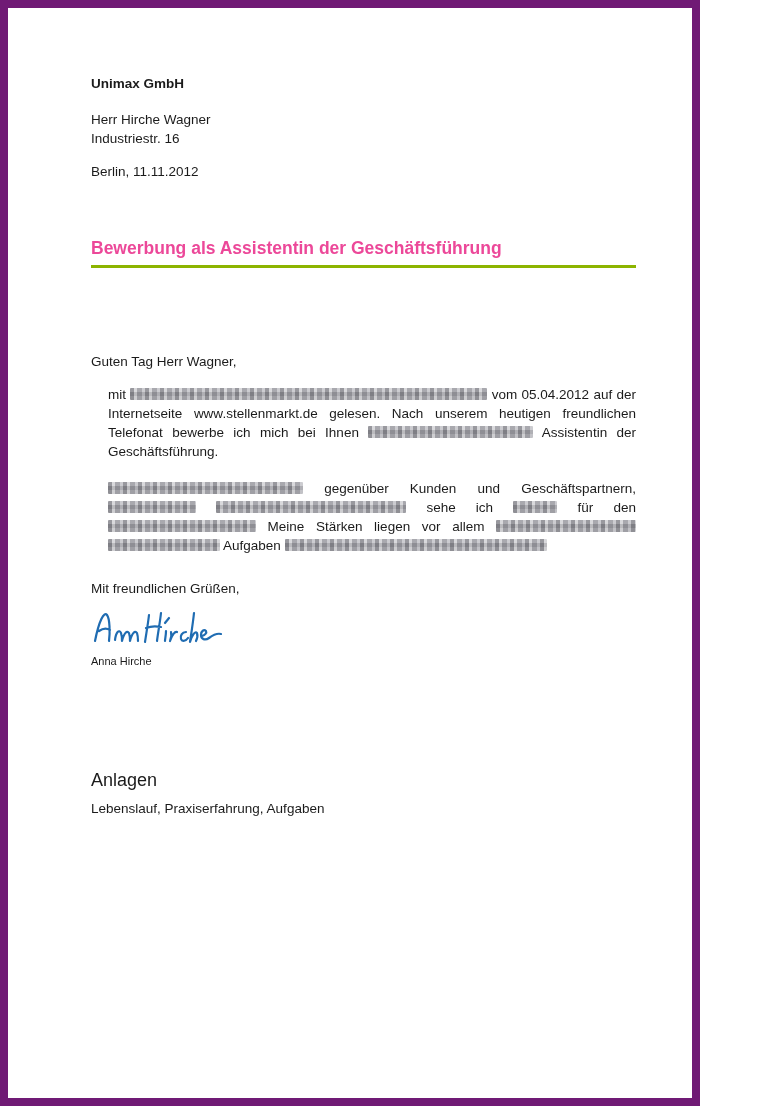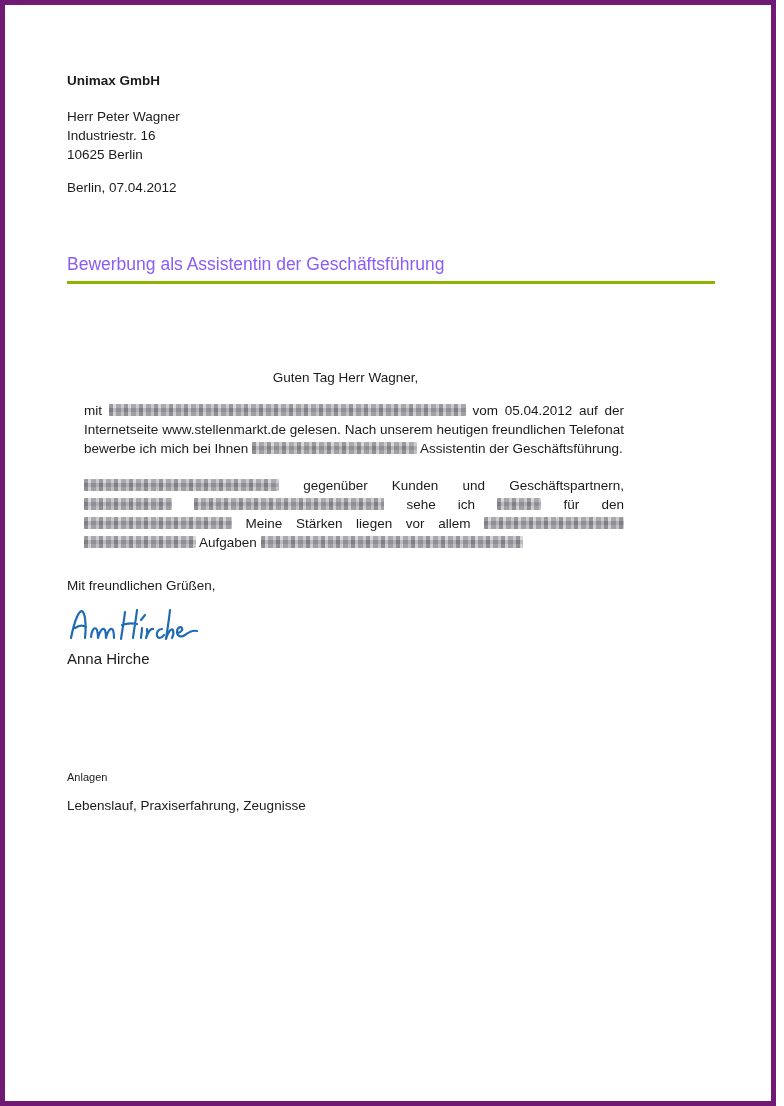--- a/index.html
+++ b/index.html
@@ -1,39 +1,39 @@
 <!DOCTYPE html>
 <html><head>
 <meta charset="utf-8">
 <style>
   html, body { margin: 0; padding: 0; background: #ffffff; }
   .page {
-    width: 776px;
+    width: 700px;
     height: 1106px;
     box-sizing: border-box;
-    border: 5px solid #701a75;
+    border: 8px solid #701a75;
     background: #ffffff;
-    padding: 66px 56px 30px 62px;
+    padding: 66px 56px 30px 83px;
     font-family: "Liberation Sans", sans-serif;
     color: #1b1b1b;
     overflow: hidden;
     position: relative;
   }
   .company { font-weight: bold; font-size: 13.5px; line-height: 19px; }
   .recipient { margin-top: 17px; font-size: 13.5px; line-height: 19px; }
   .dateline { margin-top: 14px; font-size: 13.5px; line-height: 19px; }
   .subject {
     margin: 55px 0 0 0;
     font-size: 17.5px;
     line-height: 24px;
-    font-weight: normal;
-    color: #8b5cf6;
+    font-weight: bold;
+    color: #ec4899;
   }
   .subject-rule { margin-top: 5px; height: 3px; background: #8CB400; width: 100%; }
-  .salutation { margin: 84px 0 14px 0; font-size: 13.5px; line-height: 19px; max-width: 557px; text-align: center; }
+  .salutation { margin: 84px 0 14px 0; font-size: 13.5px; line-height: 19px; max-width: 557px; }
   .body-text { max-width: 557px; }
   .body-text p.para {
     margin: 0 0 18px 17px;
     font-size: 13.5px;
     line-height: 19px;
     text-align: justify;
   }
   .redacted {
     display: inline-block;
     height: 12px;
@@ -45,38 +45,37 @@
         rgba(255,255,255,0.30) 4px 7px,
         rgba(120,120,128,0.40) 7px 12px,
         rgba(210,210,215,0.35) 12px 15px),
       repeating-linear-gradient(0deg,
         #b9b9bd 0 4px,
         #9d9da2 4px 8px,
         #c9c9cd 8px 12px);
   }
   .closing { margin-top: 24px; font-size: 13.5px; line-height: 19px; }
   .signature { margin-top: 5px; height: 46px; }
-  .sig-name { margin-top: 3px; font-size: 15px; line-height: 19px; }
-  .anlagen { margin-top: 100px; font-size: 11px; line-height: 19px; }
+  .sig-name { margin-top: 3px; font-size: 11px; line-height: 19px; }
+  .anlagen { margin-top: 100px; font-size: 18px; line-height: 19px; }
   .anlagen-list { margin-top: 9px; font-size: 13.5px; line-height: 19px; }
 </style>
 </head>
 <body>
 
 <div class="page">
 
   <div class="company">Unimax GmbH</div>
 
   <div class="recipient">
-    <div>Herr Peter Wagner</div>
+    <div>Herr Hirche Wagner</div>
     <div>Industriestr. 16</div>
-    <div>10625 Berlin</div>
   </div>
 
-  <div class="dateline">Berlin, 07.04.2012</div>
+  <div class="dateline">Berlin, 11.11.2012</div>
 
   <h1 class="subject">Bewerbung als Assistentin der Geschäftsführung</h1>
   <div class="subject-rule"></div>
 
   <div class="salutation">Guten Tag Herr Wagner,</div>
 
   <div class="body-text">
       <p class="para">mit <span class="redacted" style="width: 357px;"></span> vom 05.04.2012 auf der Internetseite www.stellenmarkt.de gelesen. Nach unserem heutigen freundlichen Telefonat bewerbe ich mich bei Ihnen <span class="redacted" style="width: 165px;"></span> Assistentin der Geschäftsführung.</p>
       <p class="para"><span class="redacted" style="width: 195px;"></span> gegenüber Kunden und Geschäftspartnern, <span class="redacted" style="width: 88px;"></span> <span class="redacted" style="width: 190px;"></span> sehe ich <span class="redacted" style="width: 44px;"></span> für den <span class="redacted" style="width: 148px;"></span> Meine Stärken liegen vor allem <span class="redacted" style="width: 140px;"></span> <span class="redacted" style="width: 112px;"></span> Aufgaben <span class="redacted" style="width: 262px;"></span></p>
     </div>
@@ -95,15 +94,15 @@
         <path d="M95,29 C91,29 89,33 90,36 C91,39 95,38 97,35"></path>
         <path d="M103,10 C102,20 100,32 99,39 C101,32 104,28 106,30 C107,33 106,36 105,38"></path>
         <path d="M111,33 C114,32 116,30 115,28 C113,26 110,28 110,32 C110,36 114,38 118,35 C122,32 126,30 130,31"></path>
       </g>
     </svg>
   </div>
 
   <div class="sig-name">Anna Hirche</div>
 
   <div class="anlagen">Anlagen</div>
-  <div class="anlagen-list">Lebenslauf, Praxiserfahrung, Zeugnisse</div>
+  <div class="anlagen-list">Lebenslauf, Praxiserfahrung, Aufgaben</div>
 
 </div>
 
 </body></html>

